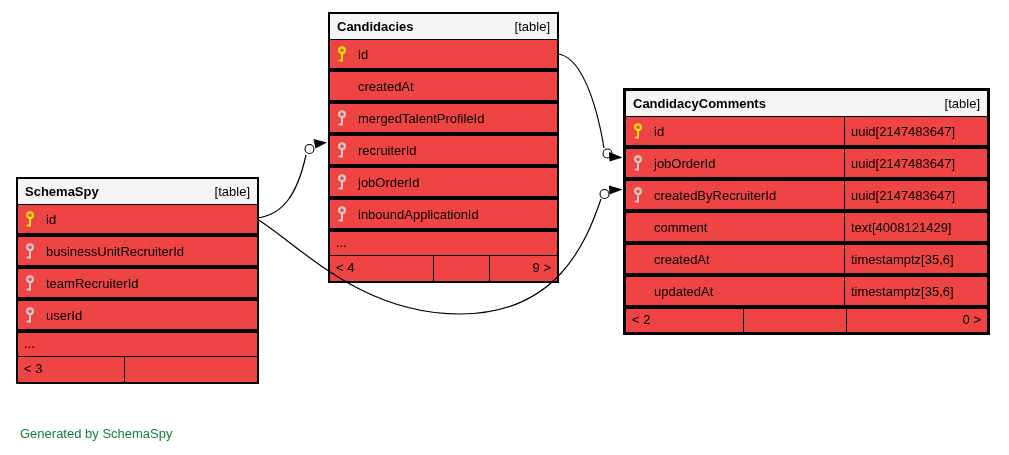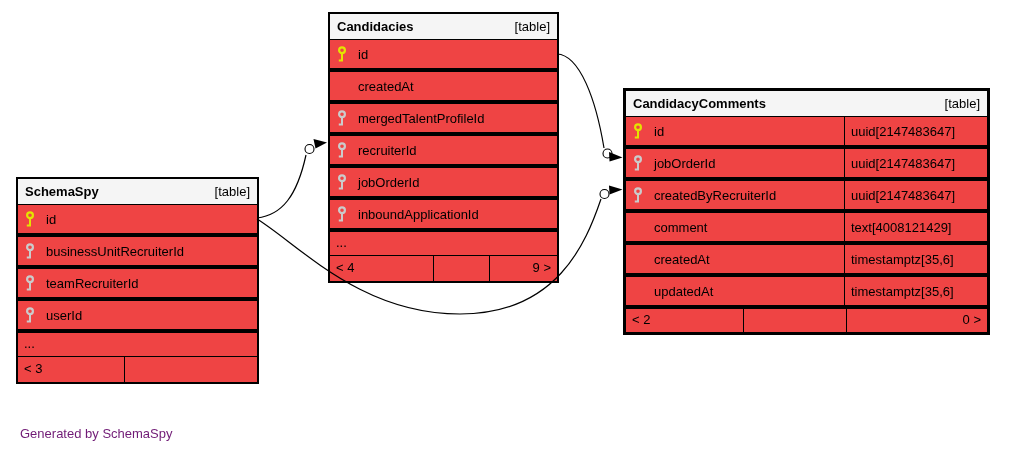--- a/index.html
+++ b/index.html
@@ -28,21 +28,21 @@
   .ellipsis-row { height:23px; line-height:22px; border-bottom:1px solid #000; padding-left:6px; }
   .pfooter { display:flex; height:25px; line-height:24px; }
   .tbl-cc .pfooter { height:23px; line-height:22px; }
   .fcell { box-sizing:border-box; padding:0 6px; flex:0 0 auto; }
   .fcell.mid, .fcell.rightc { border-left:1px solid #000; }
   .fcell.rightc { flex:1 1 auto; text-align:right; }
   .tbl-rec .fcell.leftc { width:106px; } .tbl-rec .fcell.mid { width:56px; }
   .tbl-can .fcell.leftc { width:103px; } .tbl-can .fcell.mid { width:56px; }
   .tbl-cc  .fcell.leftc { width:117px; } .tbl-cc  .fcell.mid { width:103px; }
   .rel-overlay { position:absolute; left:0; top:0; z-index:3; pointer-events:none; }
-  .gen-note { position:absolute; left:20px; top:426px; color:#701a75; }
+  .gen-note { position:absolute; left:20px; top:426px; color:#15803d; }
 </style>
 </head>
 <body>
 
 <div class="canvas">
 
   <svg class="rel-overlay" width="1009" height="455" viewBox="0 0 1009 455">
     <g fill="none" stroke="#000" stroke-width="1.2">
       <path d="M 257 218 C 282 215, 297 196, 306 155"></path>
       <path d="M 557 54 C 580 55, 596 100, 604 148"></path>

